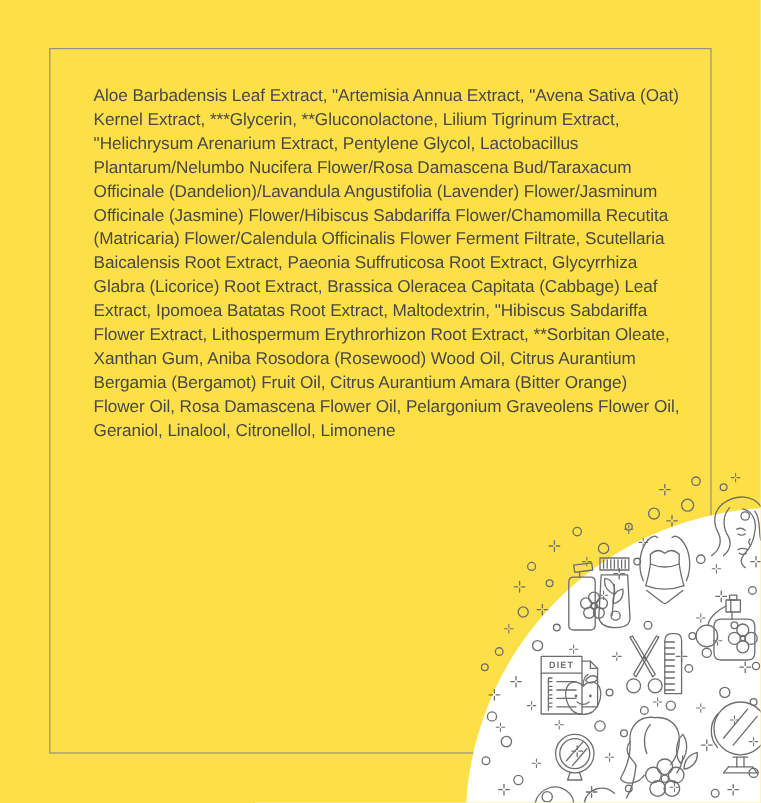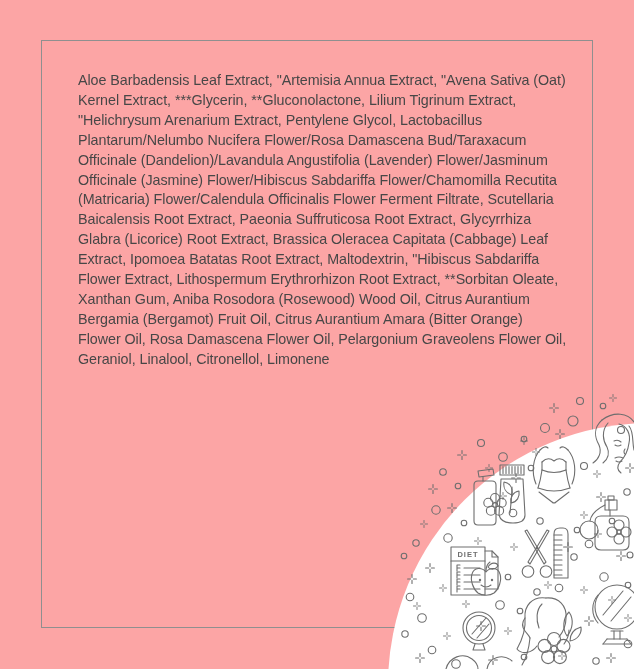--- a/index.html
+++ b/index.html
@@ -1,16 +1,16 @@
 <!DOCTYPE html>
 <html style="--border: #8f8f8f; --text: #474747; --line: #6e6e6e;"><head>
 <meta charset="utf-8">
 <style>
   html,body{margin:0;padding:0;background:#ffffff;}
-  .page{position:relative;width:634px;height:669px;background:#fca5a5;overflow:hidden;
+  .page{position:relative;width:634px;height:669px;background:#fde047;overflow:hidden;
         font-family:"Liberation Sans",sans-serif;}
   .panel{position:absolute;left:41px;top:40px;width:550px;height:586px;
          border:1px solid var(--border,#8f8f8f);}
   .ingredients{position:absolute;left:78px;top:71px;width:520px;
          font-size:14.3px;line-height:19.9px;letter-spacing:-0.05px;
          color:var(--text,#474747);white-space:pre;}
   .illo{position:absolute;left:0;top:0;pointer-events:none;}
   .illo *{stroke:var(--line,#6e6e6e);stroke-width:1.1;fill:none;
           stroke-linecap:round;stroke-linejoin:round;}
   .illo .bg{fill:#ffffff;stroke:none;}

